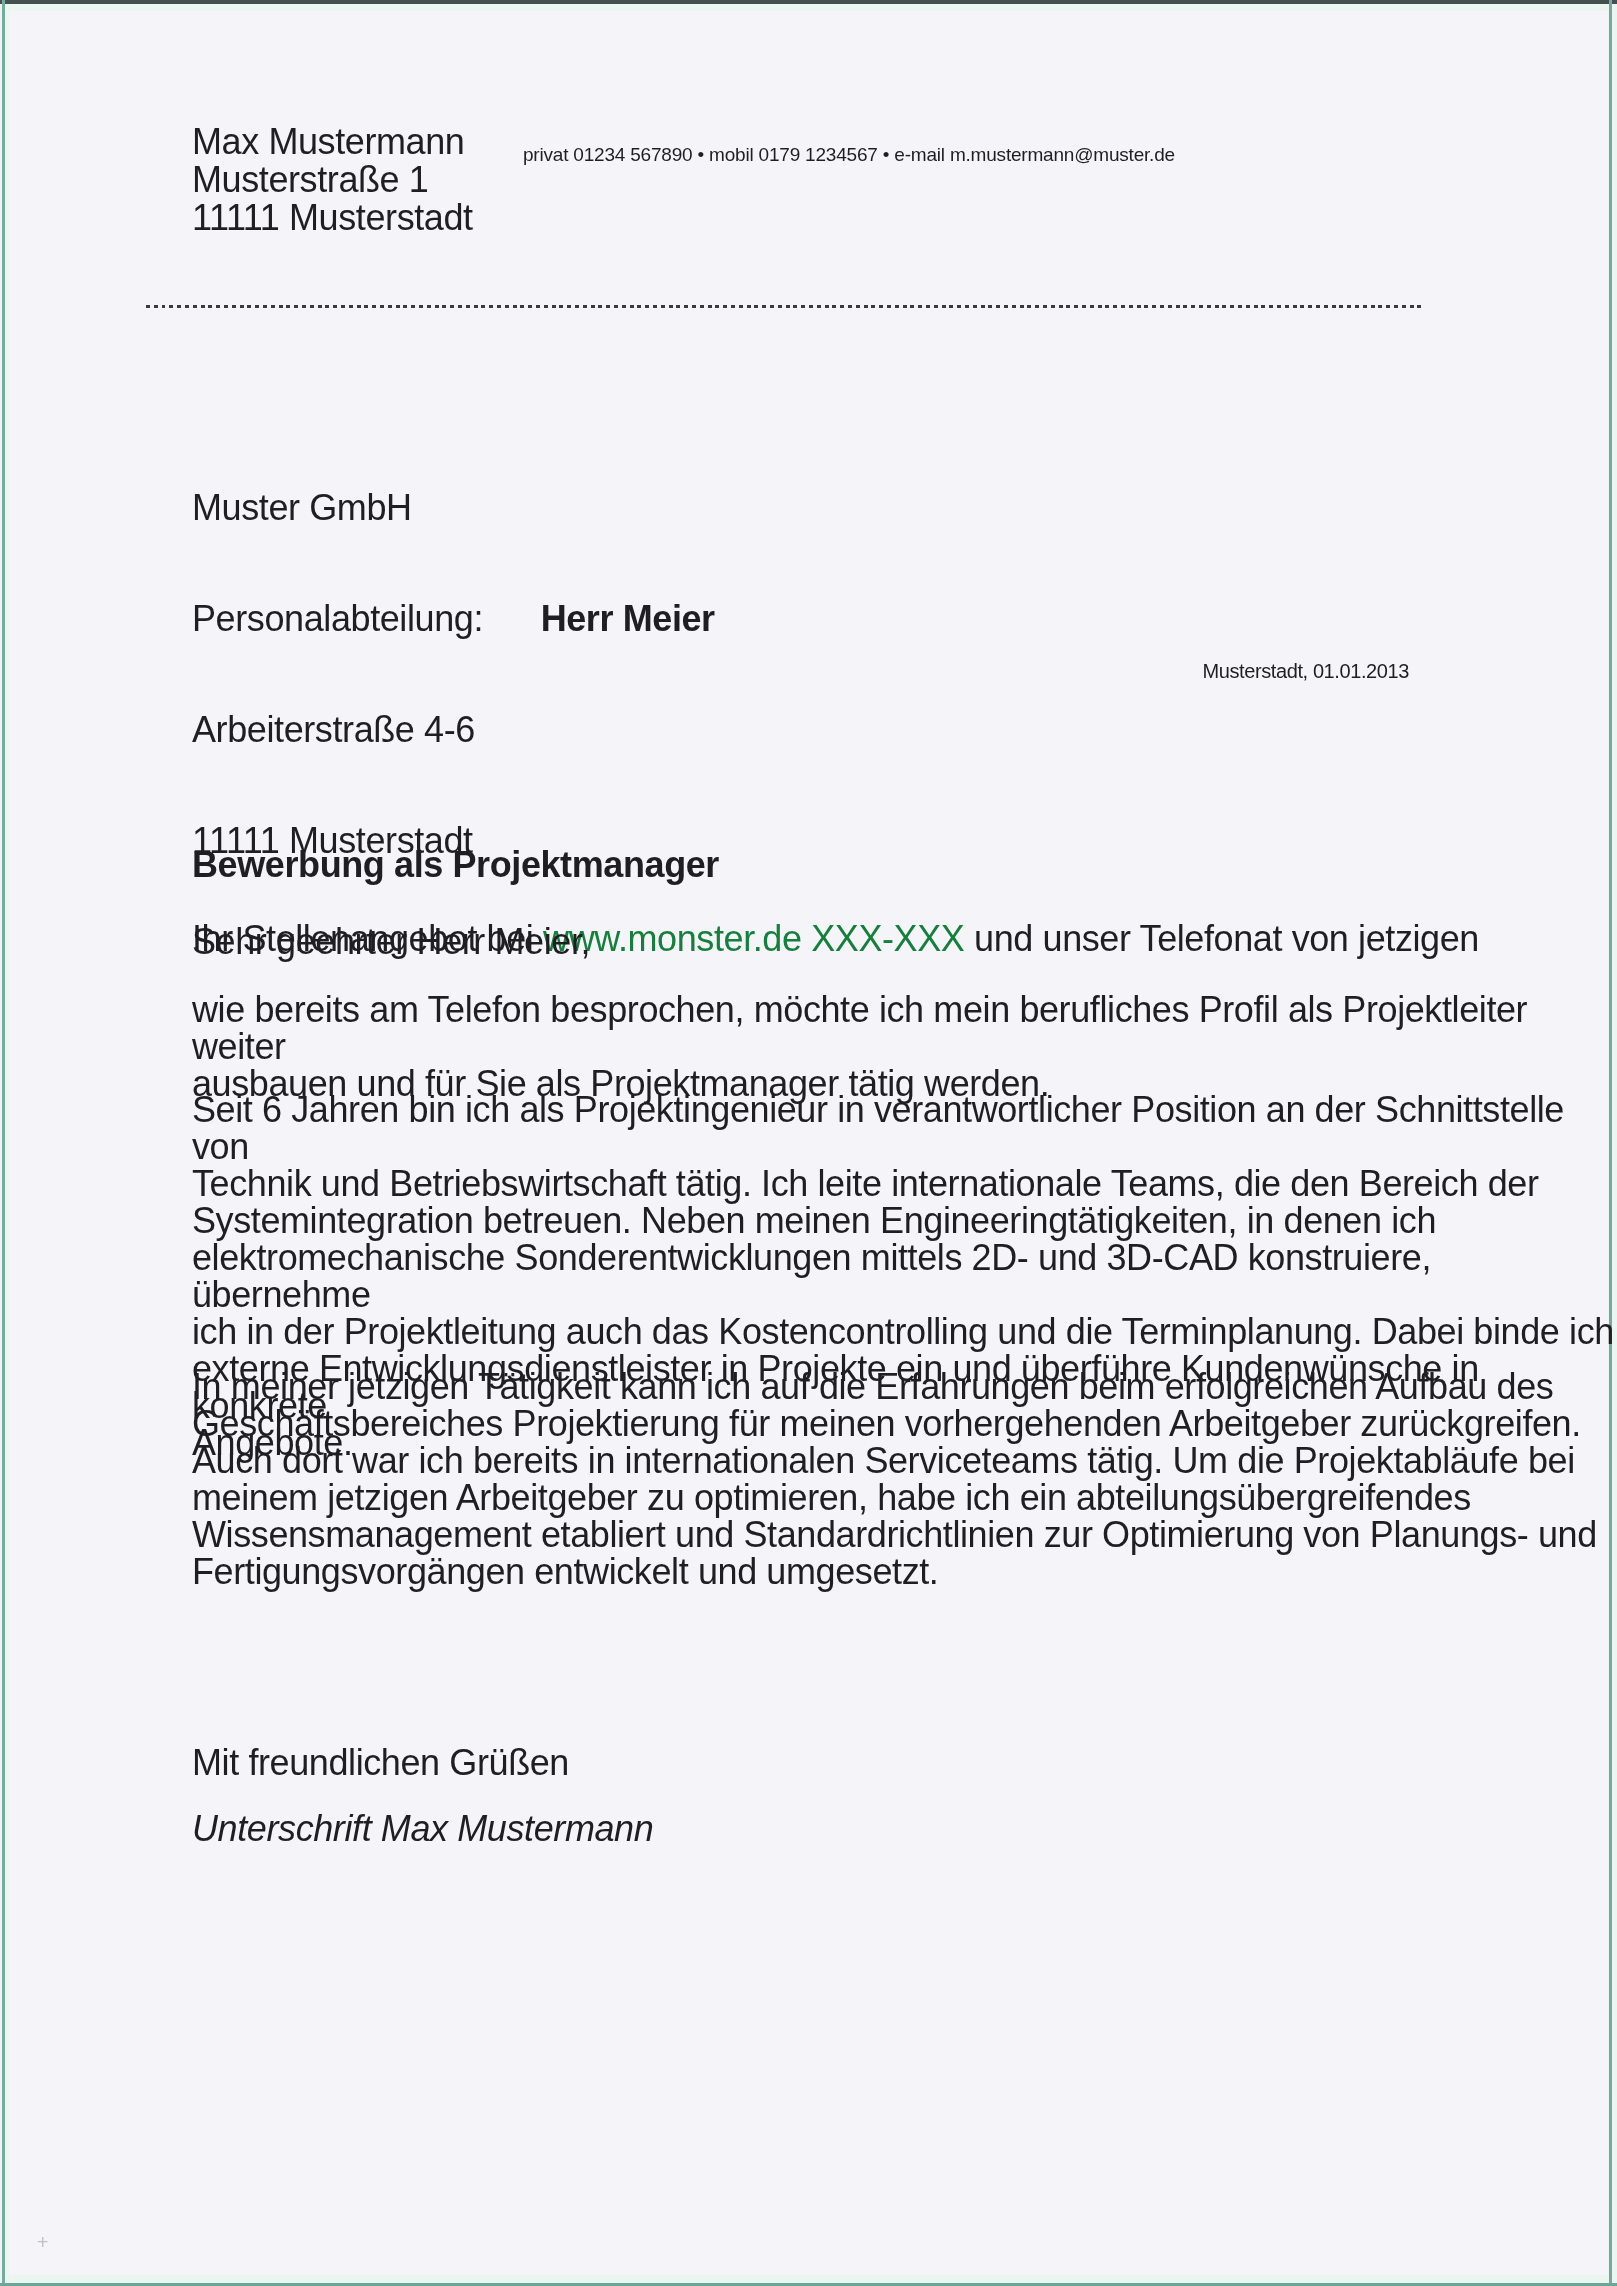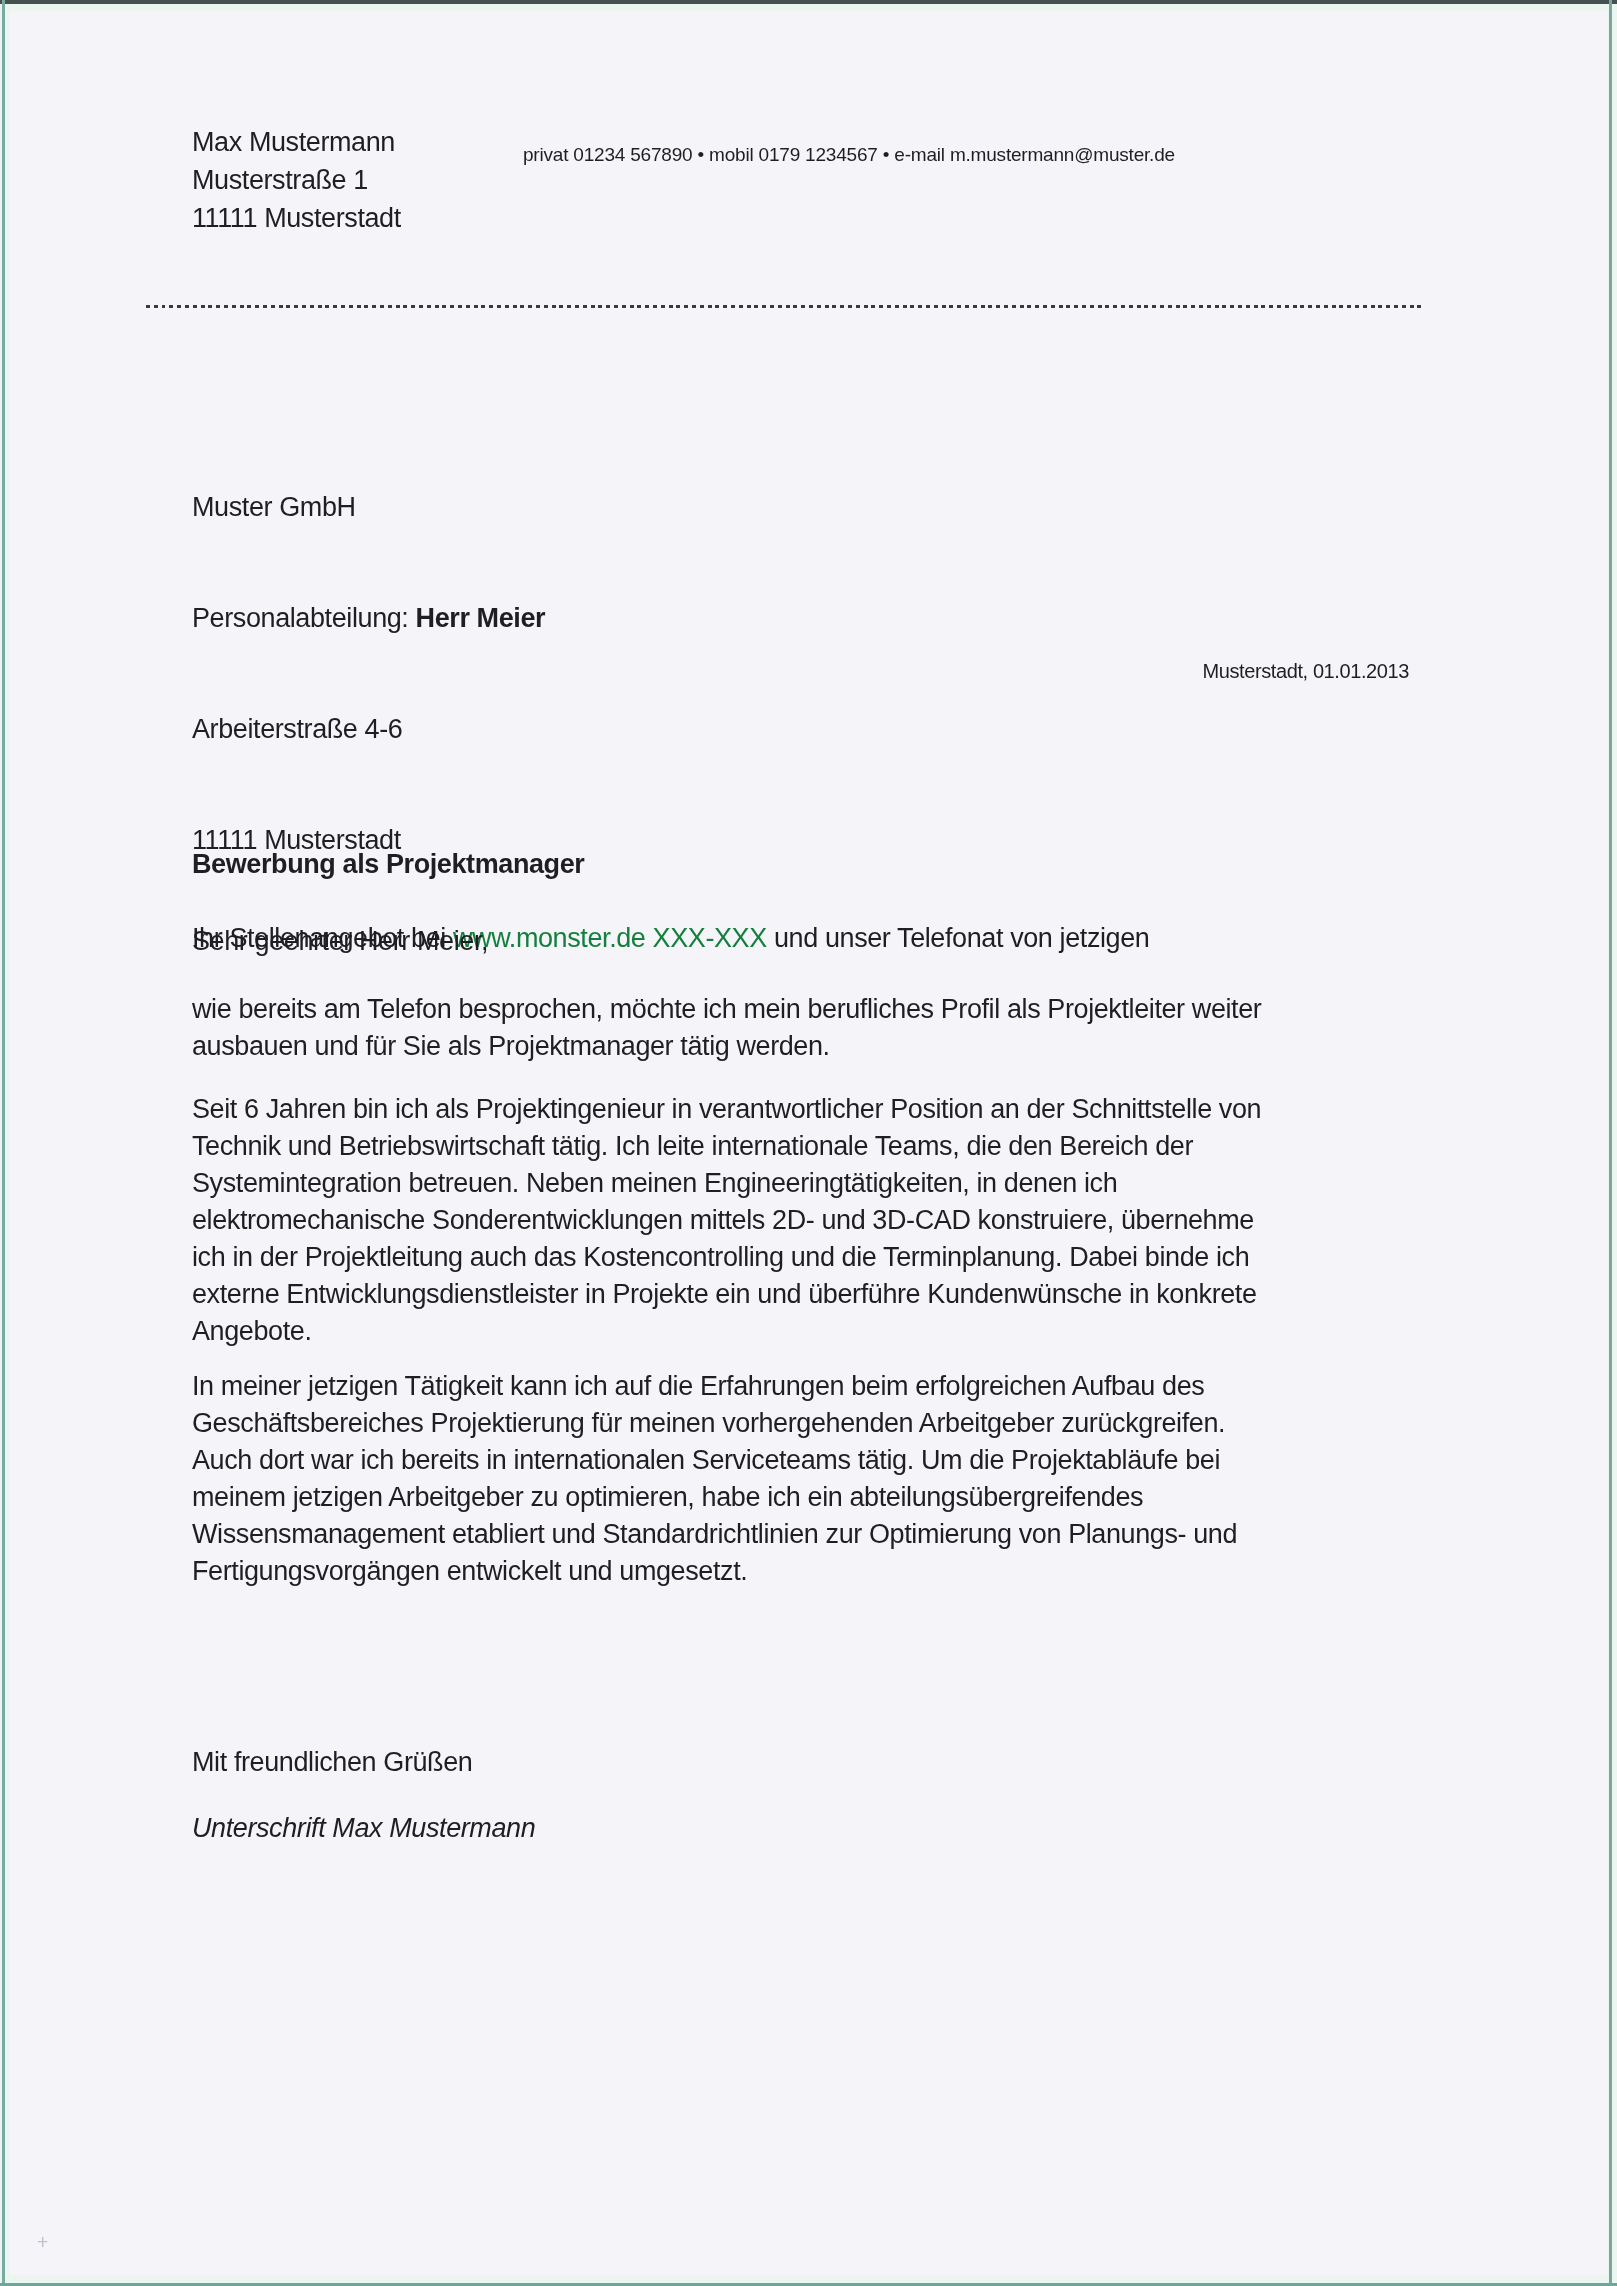--- a/index.html
+++ b/index.html
@@ -22,38 +22,38 @@
 
   .sheet {
     position: absolute;
     left: 8.8px; top: 10.7px; right: 9.8px; bottom: 11.7px;
     background: #f5f4f8;
   }
 
   .txt {
     position: absolute;
     color: #1f1f23;
-    font-size: 27px;
+    font-size: 36px;
     line-height: 37px;
     letter-spacing: -0.4px;
     white-space: pre-line;
   }
 
   .sender   { left: 192px; top: 123px; line-height: 38px; }
   .contact  { left: 523px; top: 136px; font-size: 19px; letter-spacing: -0.2px; white-space: nowrap; }
 
   .divider {
     position: absolute;
     left: 146px; top: 305px;
     width: 1278px; height: 2.9px;
     background: repeating-linear-gradient(to right, #3a3a3e 0 3.9px, transparent 3.9px 7.8px);
   }
 
   .recipient { left: 192px; top: 452px; line-height: 37px; }
-  .recipient strong { font-weight: bold; }
+  .recipient strong { font-weight: bold; margin-left: 48px; }
 
   .dateline { left: 192px; top: 653px; width: 1217px; text-align: right; font-size: 20px; }
 
   .subject  { left: 192px; top: 809px; line-height: 37px; }
   .subject .subject-title { font-weight: bold; display: block; }
   .ref-link { color: #15803d; }
 
   .salutation { left: 192px; top: 923px; }
 
   .p1 { left: 192px; top: 991px; }

